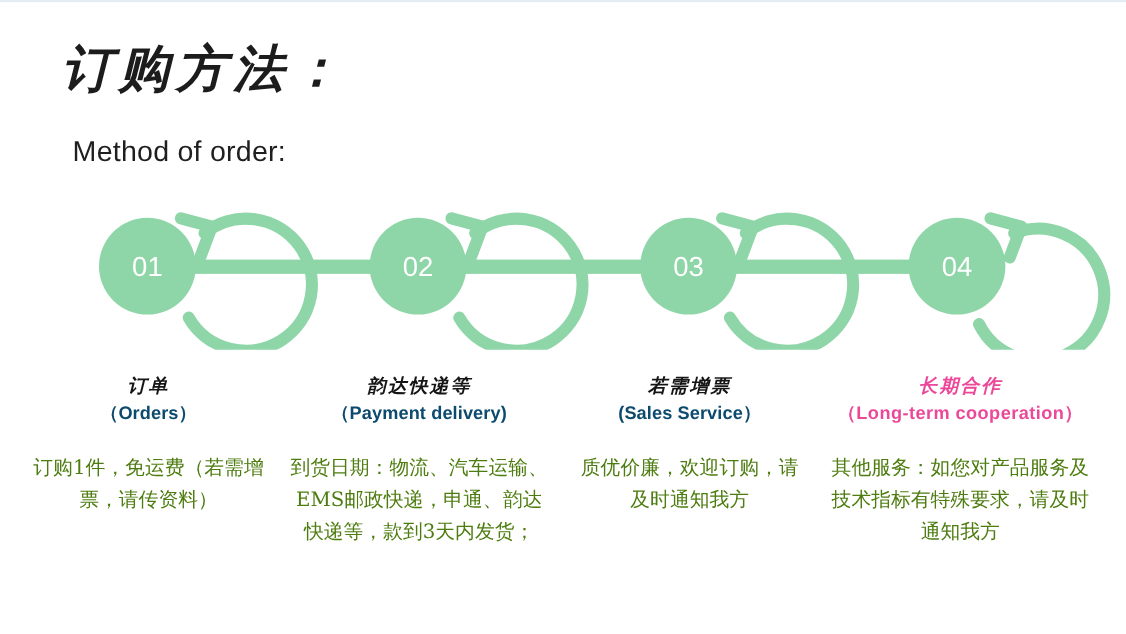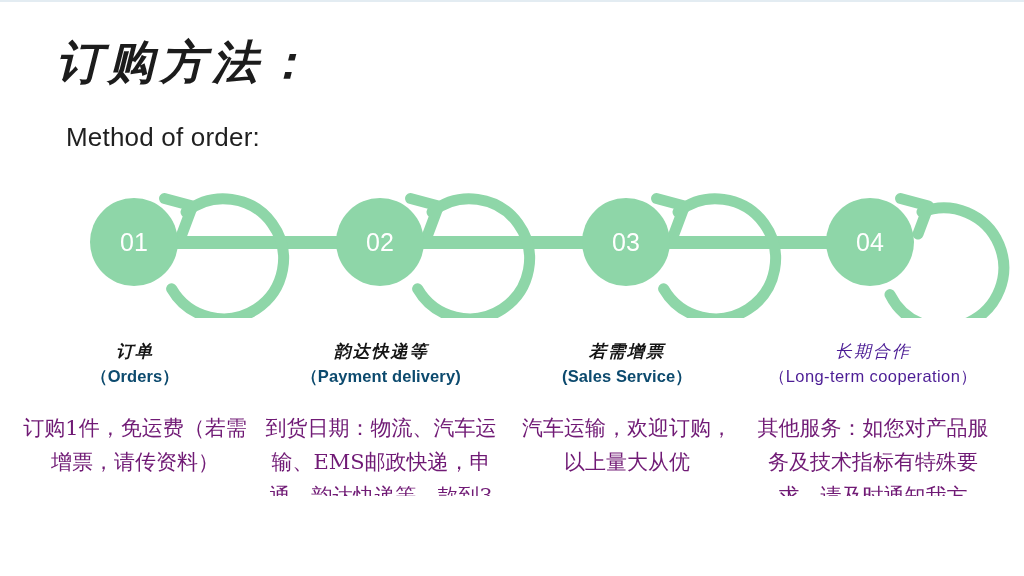--- a/index.html
+++ b/index.html
@@ -99,30 +99,30 @@
     font-size: 16.5px;
     font-weight: 700;
     color: #0c4a6e;
     letter-spacing: 0.1px;
     line-height: 1.45;
     margin-top: 2px;
     white-space: nowrap;
   }
   .step-col.c4 .name-cn,
   .step-col.c4 .name-en {
-    color: #4c1d95;
-    font-weight: 400;
+    color: #ec4899;
+    font-weight: 700;
   }
   .step-col.c4 .name-en { letter-spacing: 0.4px; }
 
   .desc {
     margin-top: 22px;
     font-family: "DejaVu Serif", "Liberation Serif", serif;
-    font-size: 21px;
-    color: #701a75;
+    font-size: 18px;
+    color: #4d7c0f;
     line-height: 1.62;
     text-align: center;
     padding: 0 4px;
     word-break: break-word;
   }
   .step-col.c1 .desc { padding: 0 10px; }
   .step-col.c3 .desc { padding: 0 18px; }
 
   
   .wm {
@@ -218,21 +218,21 @@
 
     <div class="step-col c2">
       <div class="name-cn">韵达快递等</div>
       <div class="name-en">（Payment delivery)</div>
       <div class="desc">到货日期：物流、汽车运输、EMS邮政快递，申通、韵达快递等，款到3天内发货；</div>
     </div>
 
     <div class="step-col c3">
       <div class="name-cn">若需增票</div>
       <div class="name-en">(Sales Service）</div>
-      <div class="desc">汽车运输，欢迎订购，以上量大从优</div>
+      <div class="desc">质优价廉，欢迎订购，请及时通知我方</div>
     </div>
 
     <div class="step-col c4">
       <div class="name-cn">长期合作</div>
       <div class="name-en">（Long-term cooperation）</div>
       <div class="desc">其他服务：如您对产品服务及技术指标有特殊要求，请及时通知我方</div>
     </div>
 
   </div>
 

